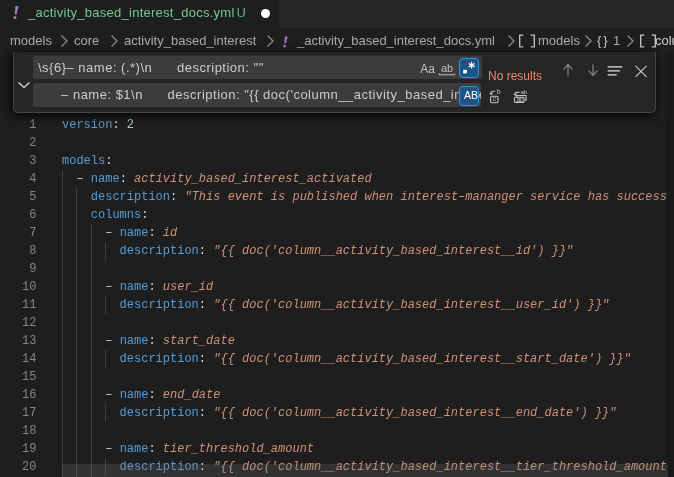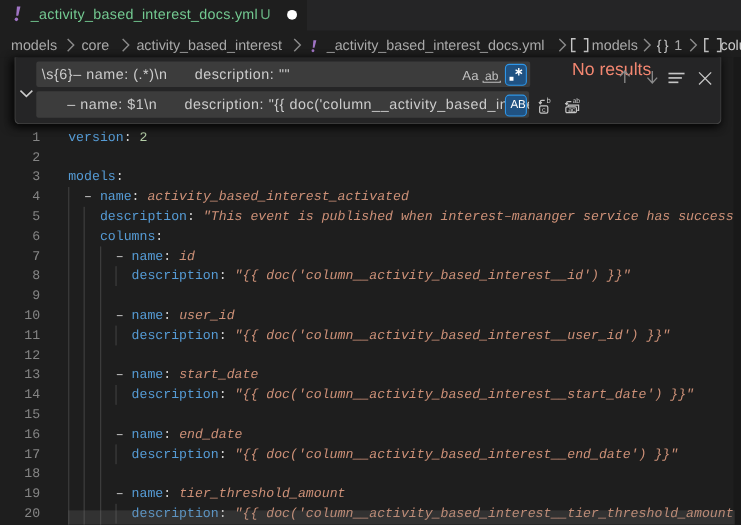--- a/index.html
+++ b/index.html
@@ -35,21 +35,21 @@
 
 
 #findw { position:absolute; left:13px; top:52px; width:643px; height:61px; background:#252526;
   border:1px solid #454545; border-top:none; border-radius:0 0 5px 5px;
   box-shadow: 0 2px 8px rgba(0,0,0,0.65), -4px 2px 8px rgba(0,0,0,0.5); }
 .finput { position:absolute; background:#3c3c3c; border-radius:2px; color:#cccccc; font-size:13px;
   white-space:pre; overflow:hidden; line-height:23px; letter-spacing:0.5px; }
 .toggle { position:absolute; width:20px; height:20px; border-radius:3px; color:#cccccc;
   text-align:right; }
 .tactive { background:#205282; border:1px solid #2e96e8; border-radius:4px; }
-#noresults { position:absolute; left:474px; top:2px; width:80px; font-size:16px; color:#f48771; line-height:20px;margin-left:32px; }
+#noresults { position:absolute; left:474px; top:14px; width:80px; font-size:12px; color:#f48771; line-height:20px; }
 .wbtn { position:absolute; width:16px; height:16px; }
 </style>
 </head>
 <body>
 
 <div id="tabbar"></div>
 <div id="tab">
   <svg id="tabicon2" style="position:absolute;left:12px;top:5px" width="8" height="16" viewBox="0 0 8 16">
       <path fill="#a074c4" d="M3.4 0.9 L6.6 0.9 L4.6 9.4 L2.7 9.4 Z"></path>
       <ellipse cx="2.9" cy="12.6" rx="1.55" ry="1.65" fill="#a074c4"></ellipse>

